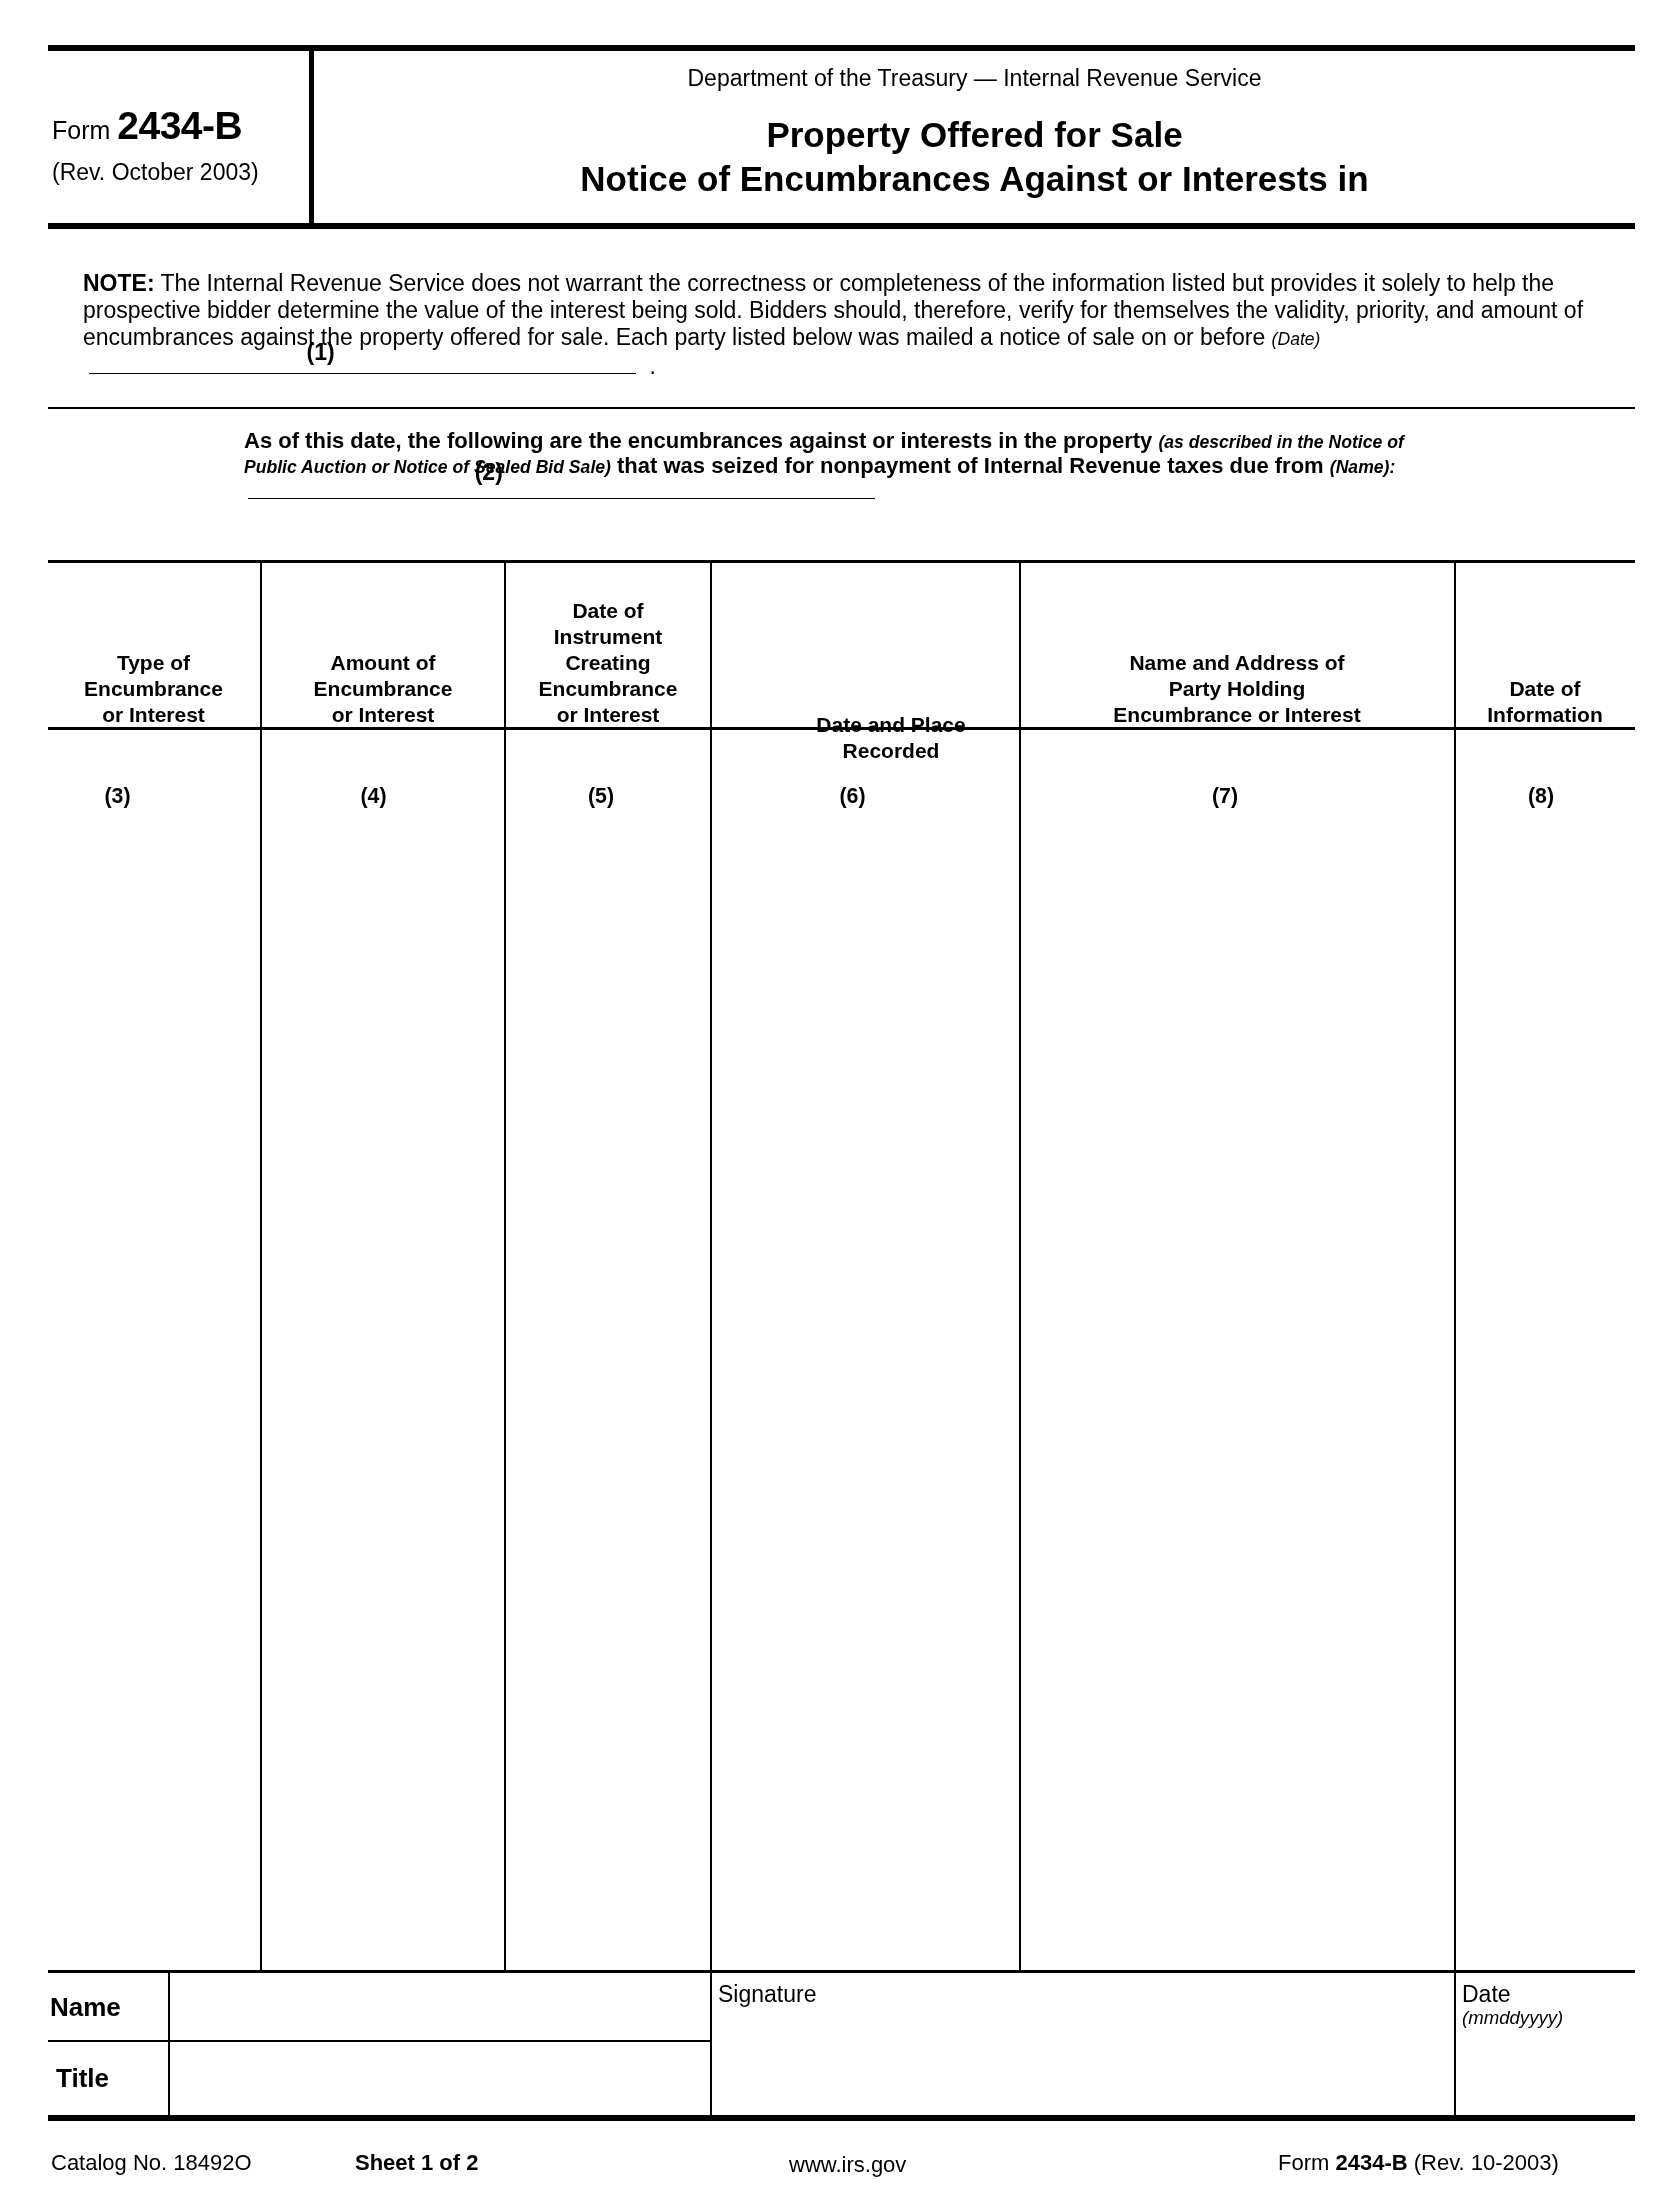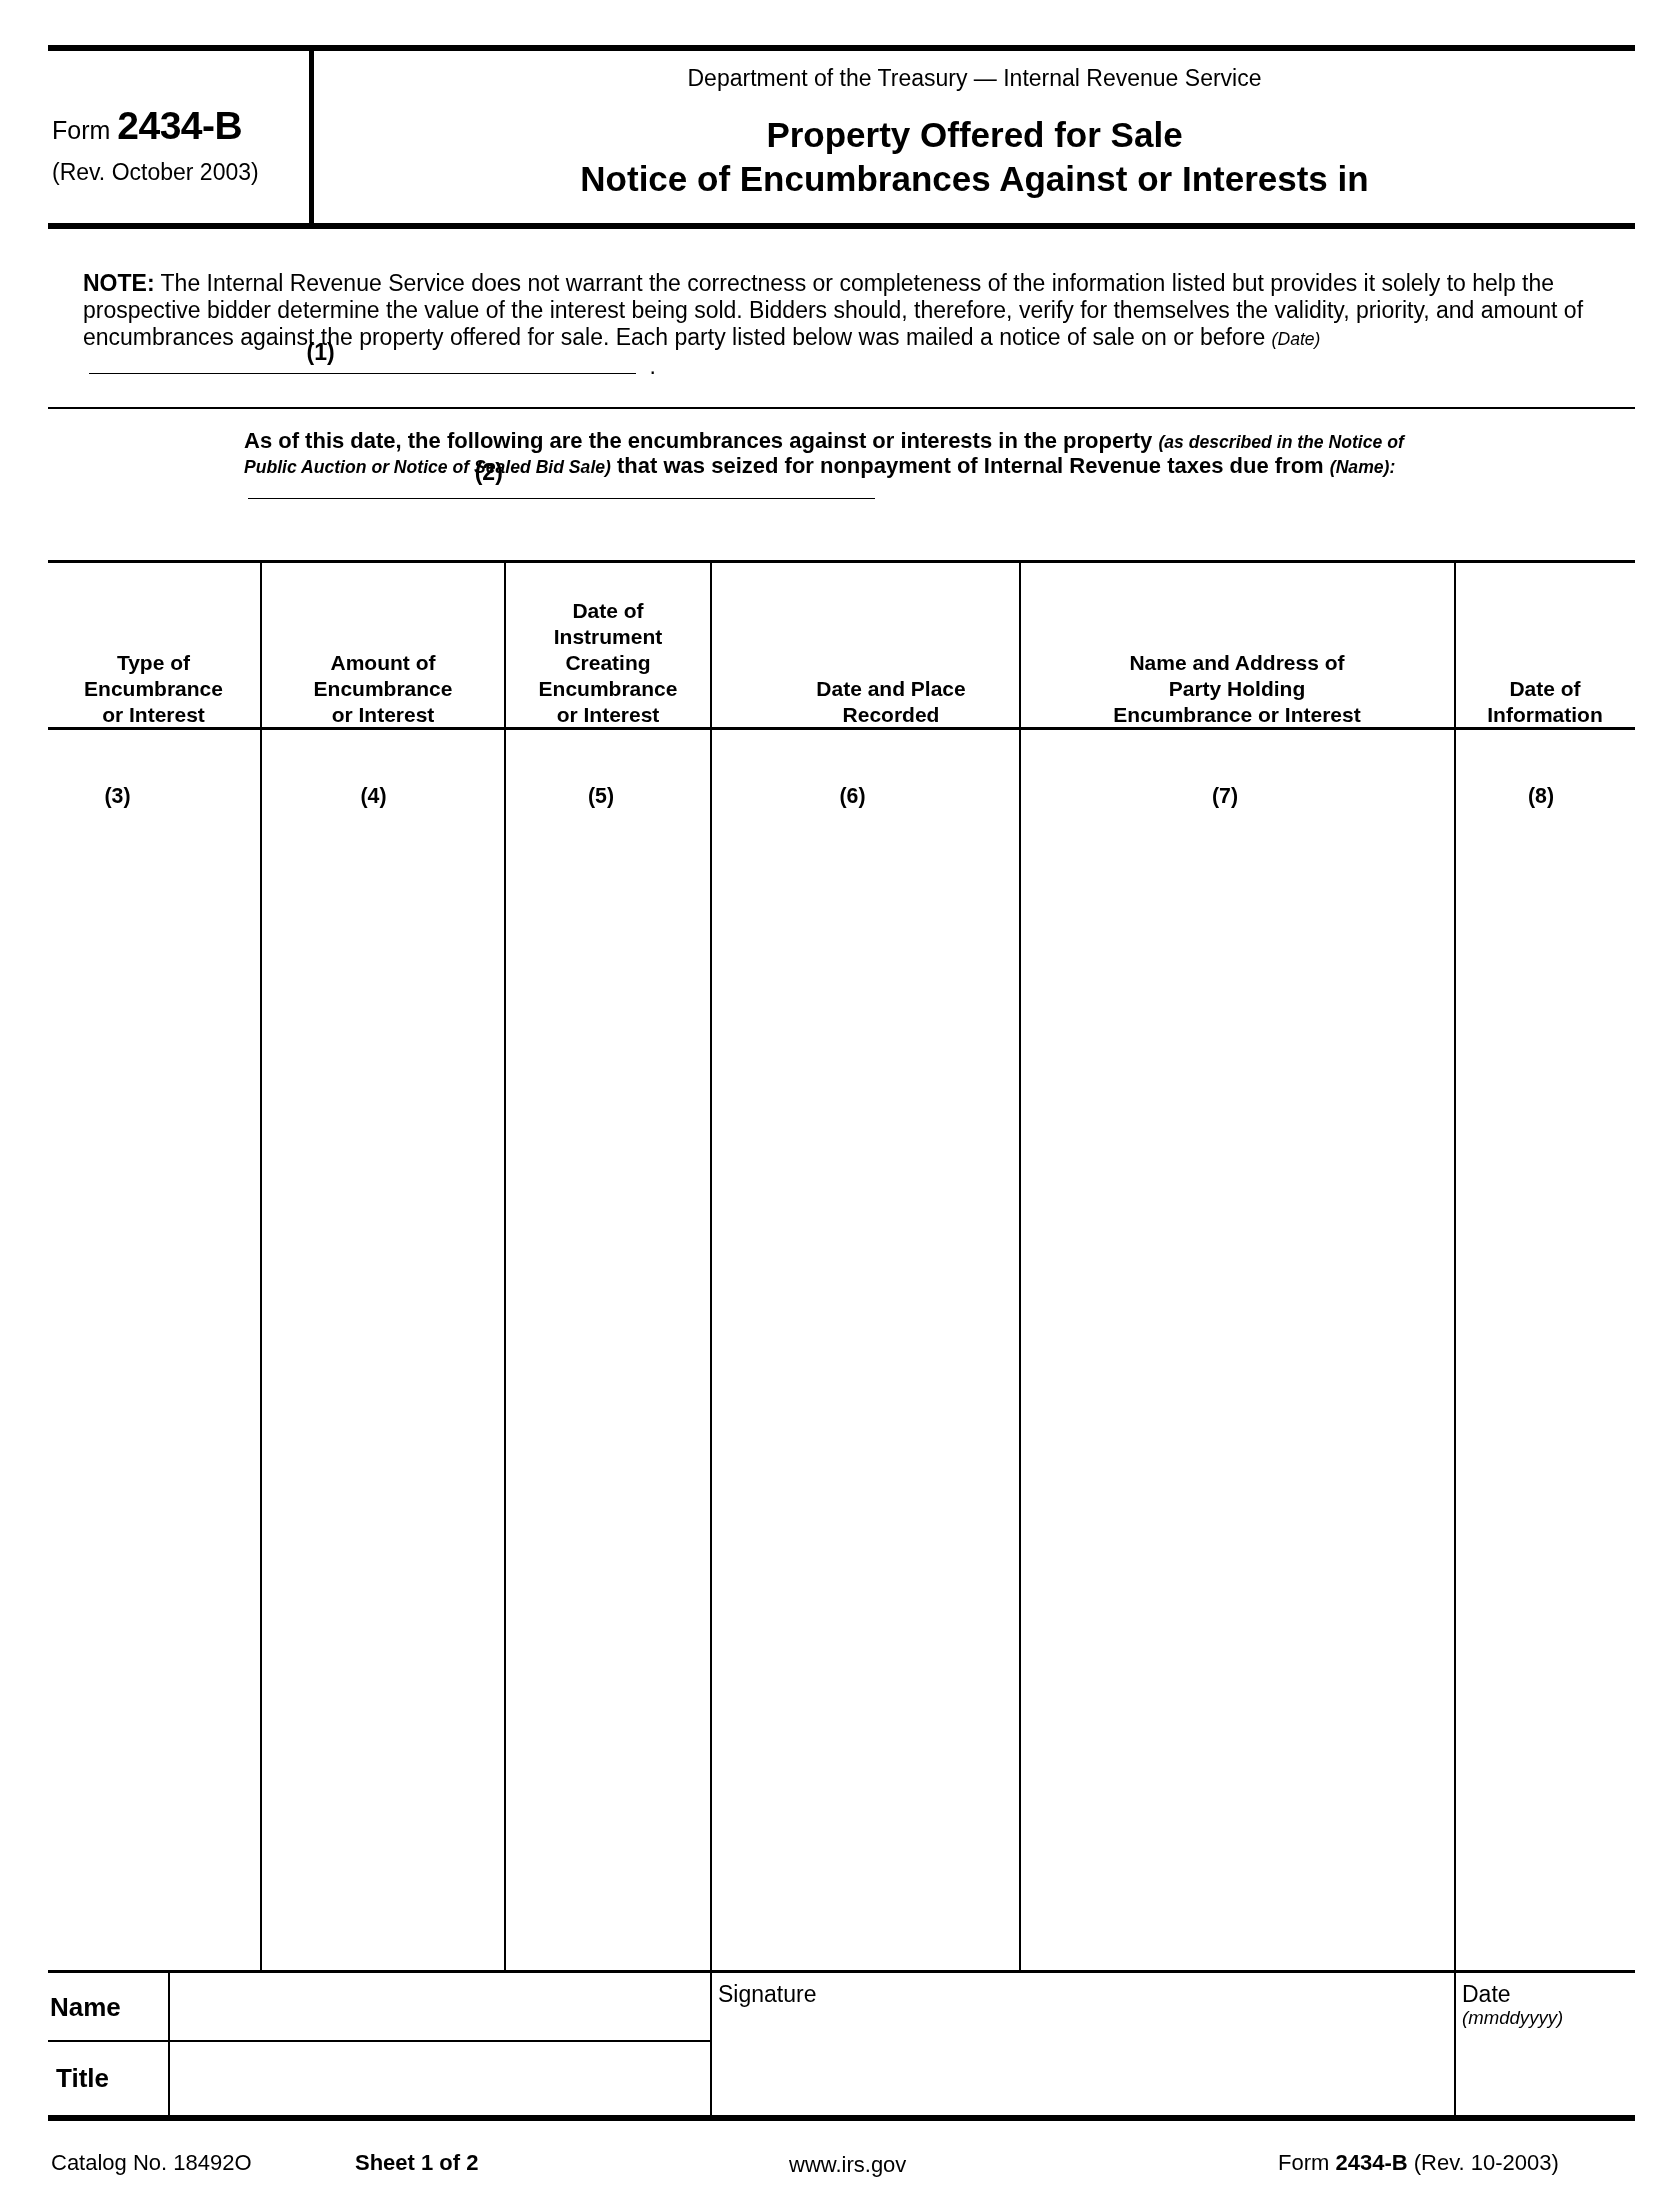--- a/index.html
+++ b/index.html
@@ -106,21 +106,21 @@
 Encumbrance
 or Interest</span>
   </div>
 <div class="th" style="left:506px;width:204px;">
     <span style="white-space:pre-line;">Date of
 Instrument
 Creating
 Encumbrance
 or Interest</span>
   </div>
-<div class="th" style="left:711px;width:360px;">
+<div class="th" style="left:711px;width:360px;margin-top:36px;">
     <span style="white-space:pre-line;">Date and Place
 Recorded</span>
   </div>
 <div class="th" style="left:1021px;width:432px;">
     <span style="white-space:pre-line;">Name and Address of
 Party Holding
 Encumbrance or Interest</span>
   </div>
 <div class="th" style="left:1455px;width:180px;">
     <span style="white-space:pre-line;">Date of

